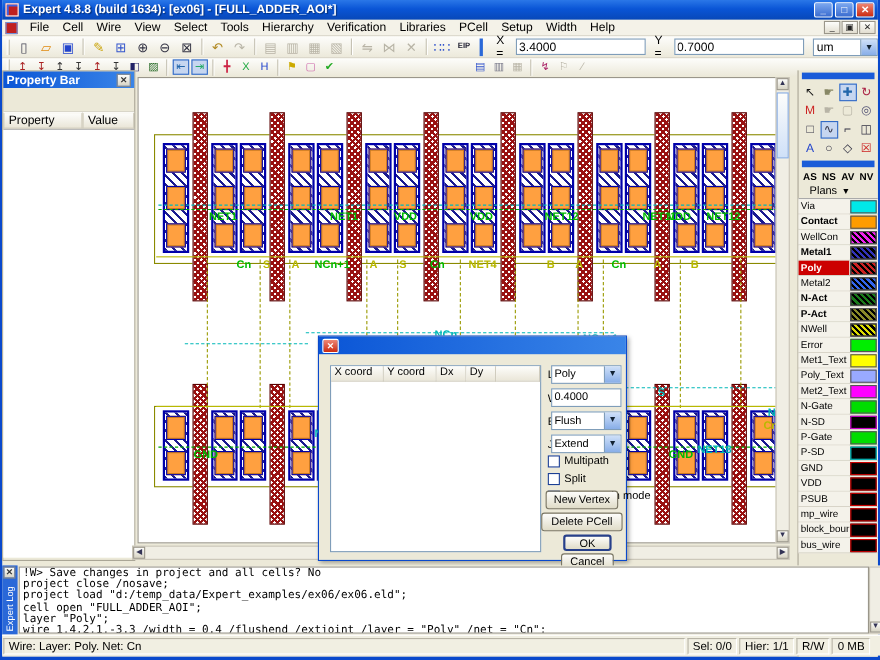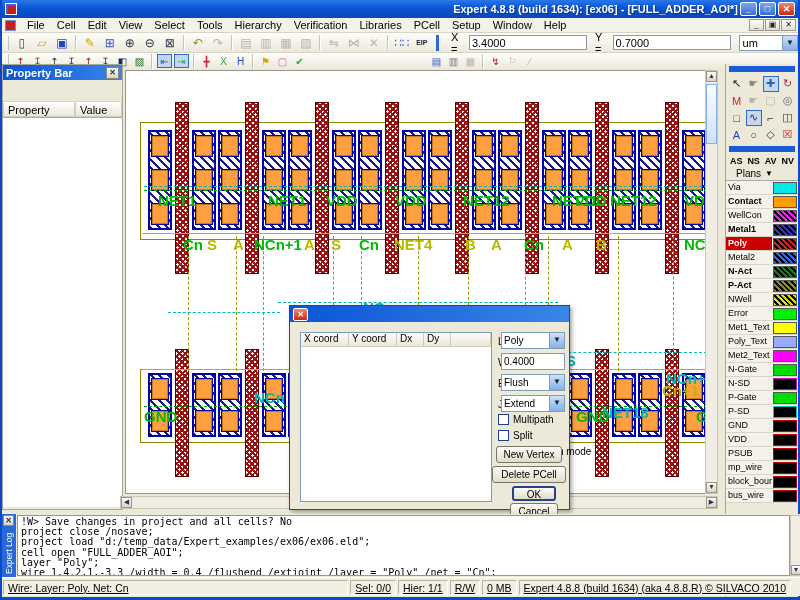--- a/index.html
+++ b/index.html
@@ -8,21 +8,21 @@
   #app { position:relative; width:800px; height:600px; background:#ece9d8;
     border-left:2px solid #0a49cc; border-right:2px solid #0a49cc; border-bottom:3px solid #0a49cc; }
 
   
   #titlebar { position:absolute; left:0; top:0; width:100%; height:18px;
     background:linear-gradient(180deg,#2a77e8 0%,#0a55d6 45%,#0848b8 100%);
     display:flex; align-items:center; padding:0 3px; color:#fff; }
   #titlebar .appicon { width:12px; height:12px; background:#c02020; border:1px solid #fff;
     margin-right:4px; box-shadow:inset 2px 2px 0 #4060e0; }
   #titlebar .ttl { font-weight:bold; font-size:11px; text-shadow:1px 1px 1px #04307a; flex:1;
-    white-space:nowrap; overflow:hidden;text-align:right; }
+    white-space:nowrap; overflow:hidden; }
   .winbtn { width:17px; height:14px; margin-left:2px; border:1px solid #fff; border-radius:2px;
     background:linear-gradient(180deg,#7da8ef,#3a6cd0); color:#fff; font-size:9px; line-height:12px;
     text-align:center; font-weight:bold; }
   .winbtn.close { background:linear-gradient(180deg,#ee8876,#cc2a10); }
 
   
   #menubar { position:absolute; left:0; top:18px; width:100%; height:15px; background:#f4f2e8;
     border-bottom:1px solid #d8d4c8; display:flex; align-items:center; padding-left:2px; }
   #menubar .mdiicon { width:11px; height:11px; background:#c02020; border:1px solid #7090d8; margin:0 5px 0 1px; }
   .menu-item { padding:1px 6px; white-space:nowrap; }
@@ -80,21 +80,21 @@
   .poly { position:absolute; width:14px; background-color:#fff;
     background-image:repeating-linear-gradient(45deg,#991111 0 2px,rgba(0,0,0,0) 2px 4px),
       repeating-linear-gradient(135deg,#991111 0 2px,rgba(0,0,0,0) 2px 4px);
     border:1px solid #5a0000; }
   .nwellrect { position:absolute; border:1px solid #8a8a00; }
   .vline { position:absolute; width:0; border-left:1px dashed #9a9a00; }
   .hline { position:absolute; height:0; }
   .hline.cyan { border-top:1px dashed #00b8b8; }
   .hline.green { border-top:1px dashed #00aa00; }
   .hline.yellow { border-top:1px solid #b8b800; }
-  .netlab { position:absolute; font-size:15px; font-weight:bold; white-space:nowrap; }
+  .netlab { position:absolute; font-size:10px; font-weight:bold; white-space:nowrap;margin-left:32px; }
   .netlab.g { color:#00bb00; } .netlab.y { color:#b8b800; } .netlab.c { color:#00b8b8; }
 
   
   .sb { position:absolute; background:#f0eee4; border:1px solid #c8c4b6; }
   .sbbtn { position:absolute; background:linear-gradient(180deg,#fdfdfb,#d8d4c4); border:1px solid #9a968a;
     font-size:7px; color:#335; text-align:center; }
   .sbthumb { position:absolute; background:linear-gradient(180deg,#fdfdfb,#cfe0f8); border:1px solid #88aee8; }
 
   
   #rightpanel { position:absolute; right:0; top:64px; width:73px; height:533px; background:#ece9d8;
@@ -150,51 +150,51 @@
     font-size:8.5px; white-space:nowrap; width:46px; }
   #logtext { position:absolute; left:15px; top:1px; width:773px; height:61px; background:#fff;
     border:1px solid #9a968a; font-family:"DejaVu Sans Mono","Liberation Mono",monospace;
     font-size:10px; line-height:10.2px; padding:1px 3px; overflow:hidden; white-space:pre; }
   #logsb { position:absolute; right:0; top:1px; width:12px; height:61px; background:#f0eee4; border:1px solid #c8c4b6; }
 
   
   #statusbar { position:absolute; left:0; top:577px; width:800px; height:19px; background:#f1efe2;
     border-top:1px solid #fff; display:flex; align-items:center; font-size:10.5px; }
   .sseg { height:15px; border:1px solid; border-color:#b8b4a6 #fff #fff #b8b4a6; margin:0 1px;
-    padding:1px 4px; white-space:nowrap;text-decoration:underline; }
+    padding:1px 4px; white-space:nowrap; }
   #statusleft { flex:1; }
 </style>
 </head>
 <body>
 
 <div id="app">
 
   <div id="titlebar">
     <div class="appicon"></div>
     <div class="ttl">Expert 4.8.8 (build 1634): [ex06] - [FULL_ADDER_AOI*]</div>
     <div class="winbtn">_</div>
     <div class="winbtn">□</div>
     <div class="winbtn close">✕</div>
   </div>
 
   <div id="menubar">
     <div class="mdiicon"></div>
     <span id="menuitems" style="display:flex;">
         <div class="menu-item">File</div>
         <div class="menu-item">Cell</div>
-        <div class="menu-item">Edit</div>
+        <div class="menu-item">Wire</div>
         <div class="menu-item">View</div>
         <div class="menu-item">Select</div>
         <div class="menu-item">Tools</div>
         <div class="menu-item">Hierarchy</div>
         <div class="menu-item">Verification</div>
         <div class="menu-item">Libraries</div>
         <div class="menu-item">PCell</div>
         <div class="menu-item">Setup</div>
-        <div class="menu-item">Window</div>
+        <div class="menu-item">Width</div>
         <div class="menu-item">Help</div>
       </span>
     <div id="mdibtns">
       <div class="mdibtn">_</div>
       <div class="mdibtn">▣</div>
       <div class="mdibtn">✕</div>
     </div>
   </div>
 
   <div id="toolbar1">
@@ -705,18 +705,17 @@
     </div>
   </div>
 
   <div id="statusbar">
     <div class="sseg" id="statusleft">Wire: Layer: Poly. Net: Cn</div>
     <span id="statusr" style="display:flex;">
         <div class="sseg">Sel: 0/0</div>
         <div class="sseg">Hier: 1/1</div>
         <div class="sseg">R/W</div>
         <div class="sseg">0 MB</div>
-        <div class="sseg">Expert 4.8.8 (build 1634) (aka 4.8.8.R) © SILVACO 2010</div>
       </span>
     <div style="width:10px;height:15px;"></div>
   </div>
 
 </div>
 
 </body></html>

